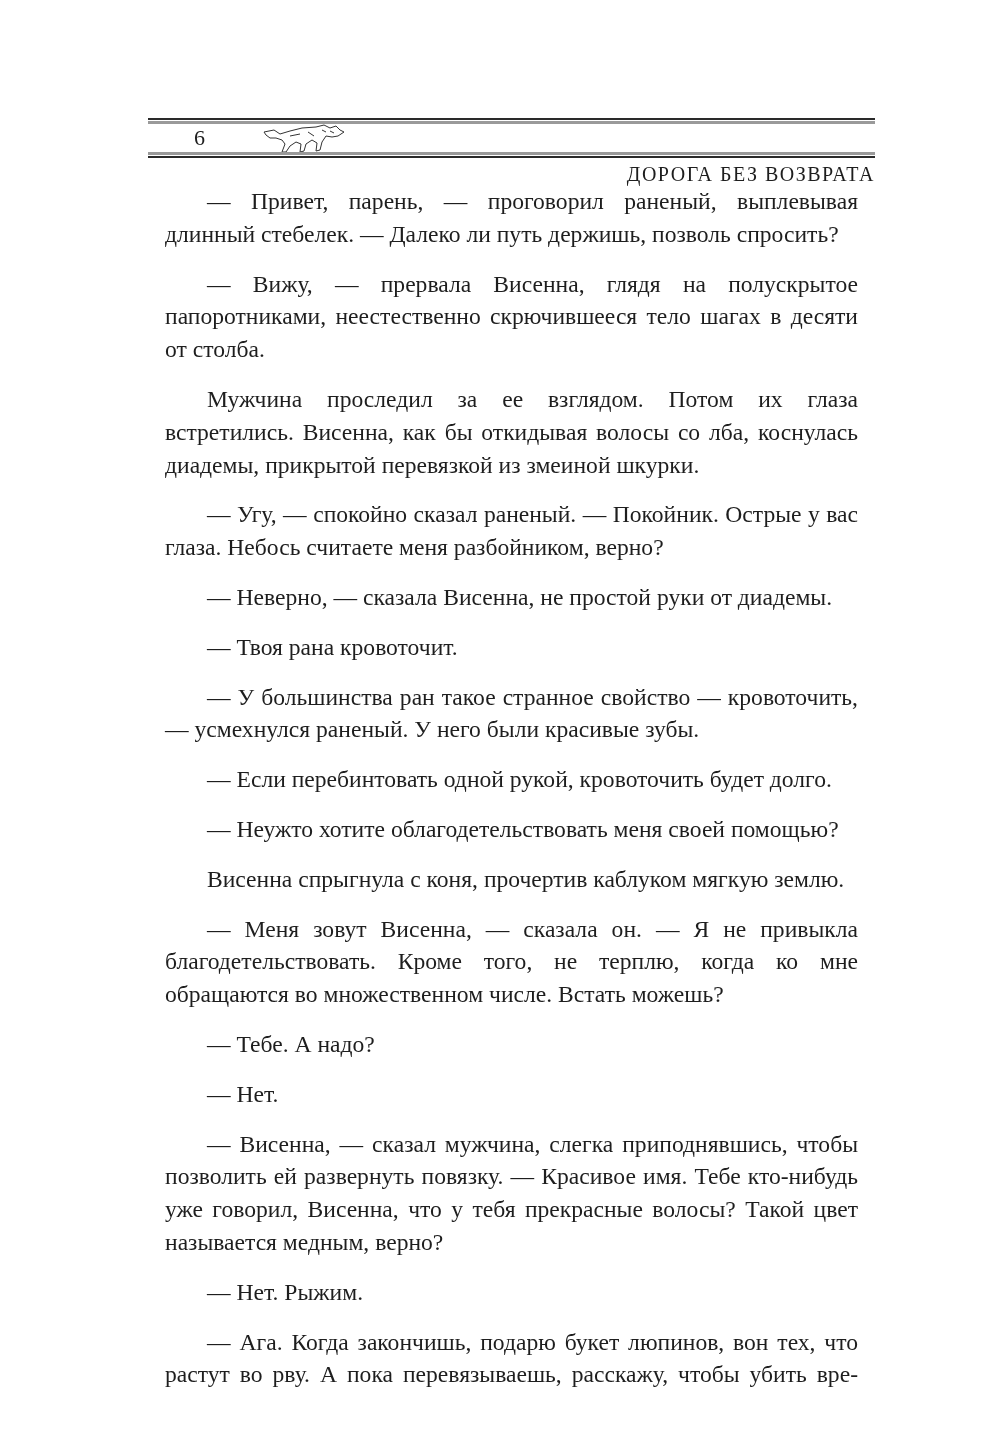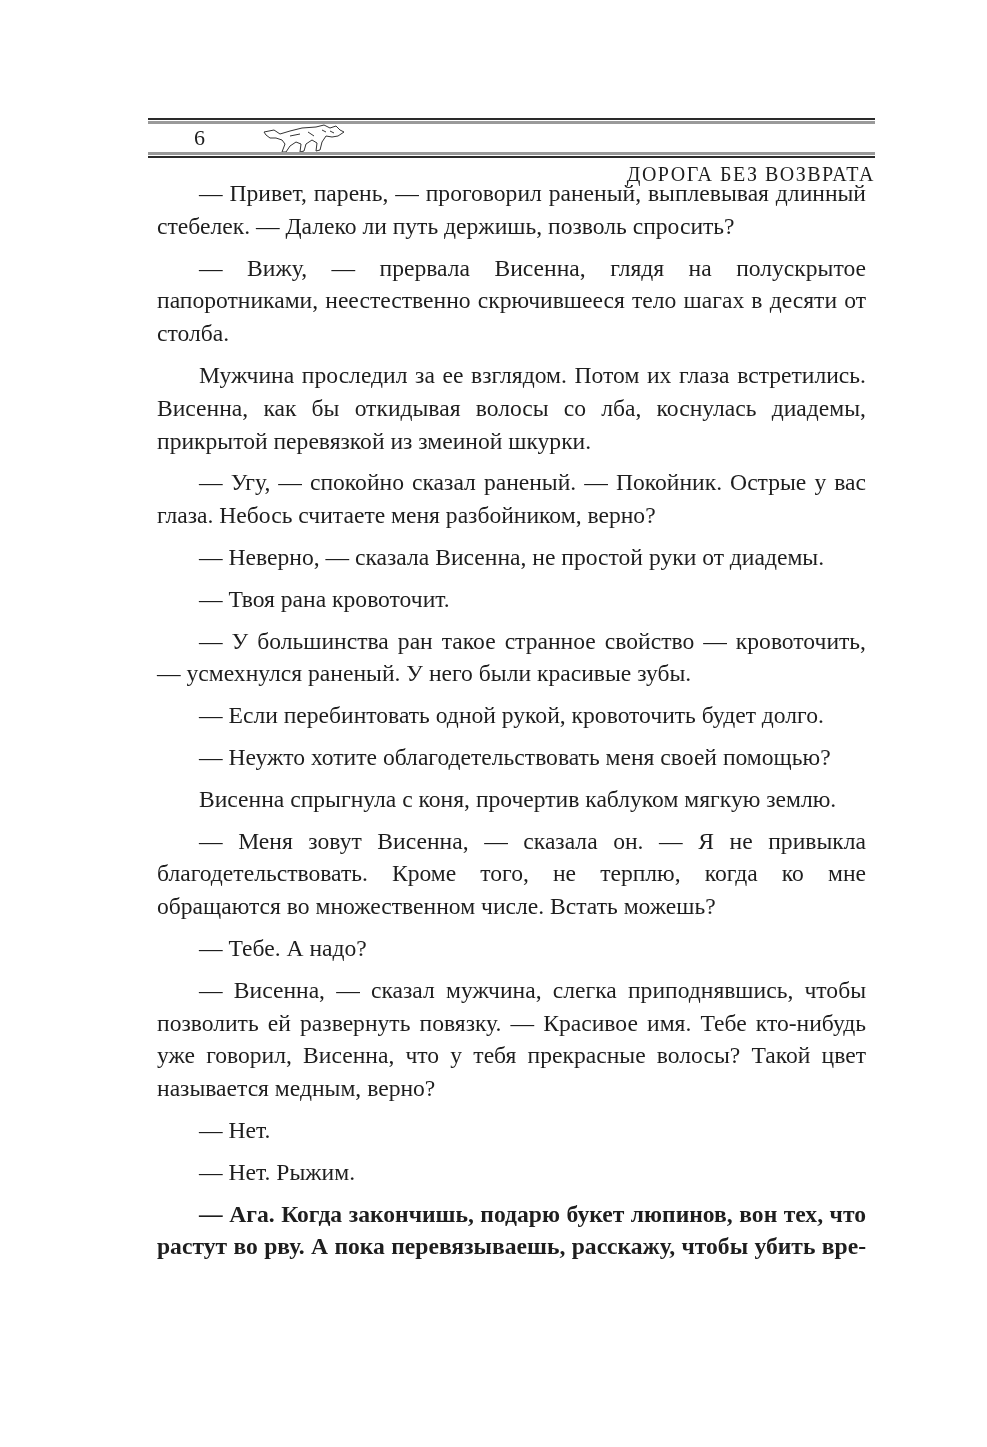--- a/index.html
+++ b/index.html
@@ -12,25 +12,25 @@
   .header { position: relative; height: 42px; }
   .rule-top { position: absolute; left: 0; right: 0; top: 0; height: 2px; background: #2a2a2a; }
   .rule-top2 { position: absolute; left: 0; right: 0; top: 3px; height: 3px; background: #9a9a9a; }
   .rule-bot { position: absolute; left: 0; right: 0; top: 34px; height: 3px; background: #9a9a9a; }
   .rule-bot2 { position: absolute; left: 0; right: 0; top: 38px; height: 2px; background: #2a2a2a; }
   .pagenum { position: absolute; left: 46px; top: 8px; font-size: 22px; line-height: 24px; }
   .wolf { position: absolute; left: 112px; top: 4px; width: 88px; height: 32px; }
   .running-head { position: absolute; right: 0; top: 9px; font-size: 20px; letter-spacing: 1.5px; line-height: 22px; margin-top: 36px; }
   .body { position: absolute; left: 0; top: 50px; width: 727px; }
   .p {
-    font-size: 23.6px; line-height: 32.8px; margin: 9px;
+    font-size: 23.6px; line-height: 32.8px; margin: 17px;
     text-align: justify; text-align-last: left;
     text-indent: 42px; white-space: normal;
   }
-  .p.justify-last { text-align-last: justify; font-weight: bold; }
+  .p.justify-last { text-align-last: justify; }
 </style>
 </head>
 <body>
 
 <div class="page">
   <div class="header">
     <div class="rule-top"></div>
     <div class="rule-top2"></div>
     <span class="pagenum">6</span>
     <svg class="wolf" viewBox="0 0 88 32" fill="none" stroke="#333" stroke-width="1">
@@ -48,18 +48,18 @@
     <p class="p">Мужчина проследил за ее взглядом. Потом их глаза встретились. Висенна, как бы откидывая волосы со лба, коснулась диадемы, прикрытой перевязкой из змеиной шкурки.</p>
     <p class="p">— Угу, — спокойно сказал раненый. — Покойник. Острые у вас глаза. Небось считаете меня разбойником, верно?</p>
     <p class="p">— Неверно, — сказала Висенна, не простой руки от диадемы.</p>
     <p class="p">— Твоя рана кровоточит.</p>
     <p class="p">— У большинства ран такое странное свойство — кровоточить, — усмехнулся раненый. У него были красивые зубы.</p>
     <p class="p">— Если перебинтовать одной рукой, кровоточить будет долго.</p>
     <p class="p">— Неужто хотите облагодетельствовать меня своей помощью?</p>
     <p class="p">Висенна спрыгнула с коня, прочертив каблуком мягкую землю.</p>
     <p class="p">— Меня зовут Висенна, — сказала он. — Я не привыкла благодетельствовать. Кроме того, не терплю, когда ко мне обращаются во множественном числе. Встать можешь?</p>
     <p class="p">— Тебе. А надо?</p>
+    <p class="p">— Нет.</p>
     <p class="p">— Висенна, — сказал мужчина, слегка приподнявшись, чтобы позволить ей развернуть повязку. — Красивое имя. Тебе кто-нибудь уже говорил, Висенна, что у тебя прекрасные волосы? Такой цвет называется медным, верно?</p>
-    <p class="p">— Нет.</p>
     <p class="p">— Нет. Рыжим.</p>
     <p class="p justify-last">— Ага. Когда закончишь, подарю букет люпинов, вон тех, что растут во рву. А пока перевязываешь, расскажу, чтобы убить вре-</p>
   </div>
 </div>
 
 </body></html>

